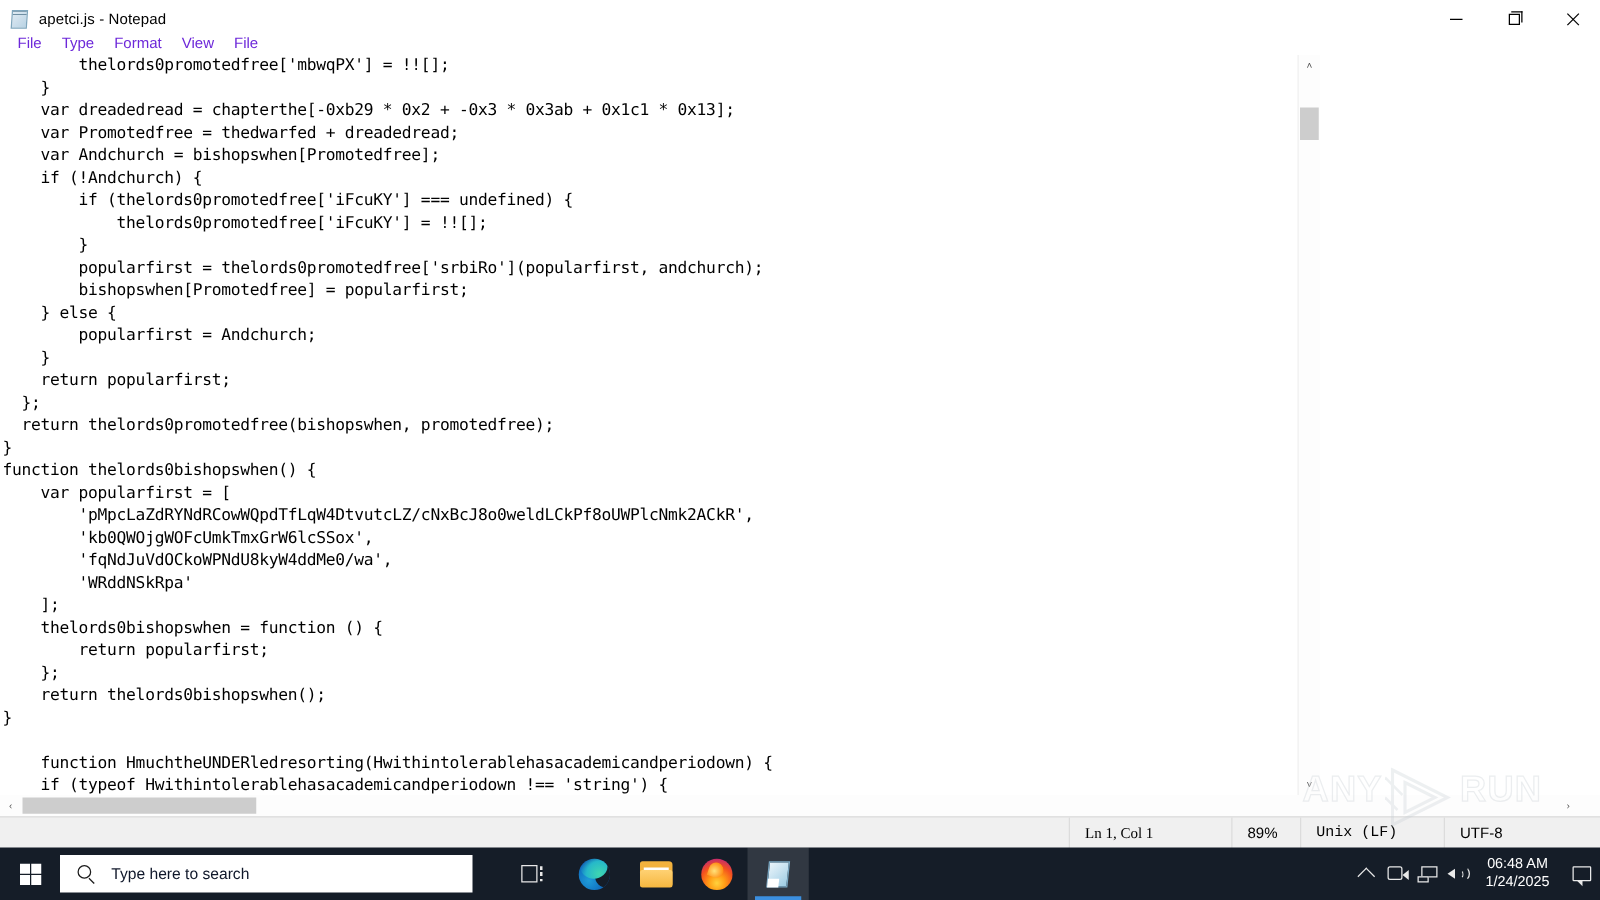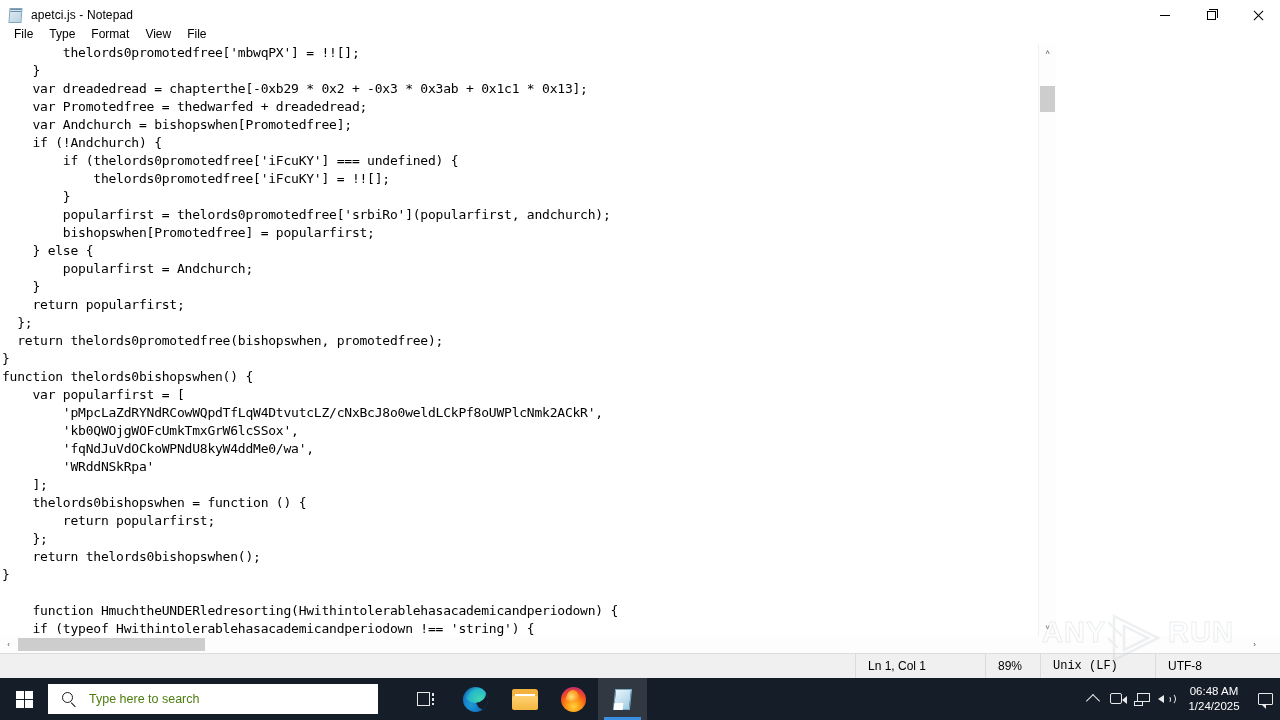--- a/index.html
+++ b/index.html
@@ -76,21 +76,21 @@
 
   
   .menubar {
     position: absolute; top: 24px; left: 0;
     width: 1280px; height: 20px;
     display: flex; align-items: center;
     background: #ffffff;
     padding-left: 6px;
   }
   .menu-item {
-    font-size: 12px; color: #000000;
+    font-size: 12px; color: #6d28d9;
     padding: 2px 8px;
     line-height: 16px;
     cursor: default;
   }
 
   
   .editor-wrap {
     position: absolute;
     left: 0; top: 44px;
     width: 1280px; height: 592px;
@@ -159,21 +159,21 @@
     border-top: 1px solid #dcdcdc;
     font-size: 12px; color: #000;
     display: flex; align-items: center;
   }
   .status-cell {
     height: 25px; line-height: 25px;
     border-left: 1px solid #dcdcdc;
     padding-left: 12px;
     box-sizing: border-box;
   }
-  .sc-ln   { position: absolute; left: 855px; width: 130px; }
+  .sc-ln   { position: absolute; left: 855px; width: 130px; font-family: Liberation Serif, serif; }
   .sc-zoom { position: absolute; left: 985px; width: 55px; }
   .sc-eol  { position: absolute; left: 1040px; width: 115px; font-family: Liberation Mono, monospace; }
   .sc-enc  { position: absolute; left: 1155px; width: 125px; }
 
   
   .watermark {
     position: absolute;
     left: 1040px; top: 612px;
     width: 235px; height: 56px;
     pointer-events: none;
@@ -229,21 +229,21 @@
     position: absolute; left: 0; top: 0;
     width: 11px; height: 11px;
     border: 1.4px solid #1b1b1b; border-radius: 50%;
     box-sizing: border-box;
   }
   .search-ico .handle {
     position: absolute; left: 9px; top: 10px;
     width: 6px; height: 1.4px; background: #1b1b1b;
     transform: rotate(45deg); transform-origin: left center;
   }
-  .search-text { font-size: 12.5px; color: #4d7c0f; }
+  .search-text { font-size: 12.5px; color: #0f172a; }
   .tb-icons { display: flex; align-items: center; margin-left: 24px; }
   .tb-item {
     width: 49px; height: 42px;
     display: flex; align-items: center; justify-content: center;
     position: relative;
   }
   .tb-item.active { background: rgba(255,255,255,0.12); }
   .tb-item.active::after {
     content:""; position: absolute; bottom: 0; left: 6px;
     width: 37px; height: 3px; background: #3b8fe0;

